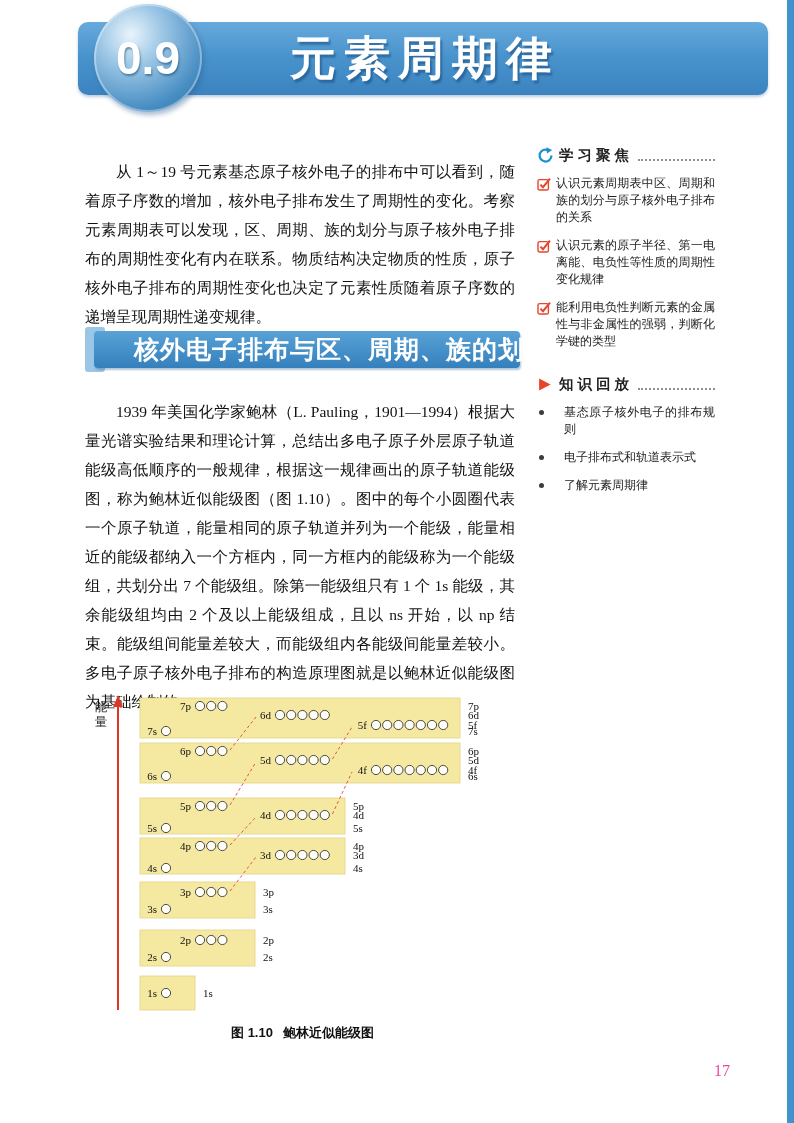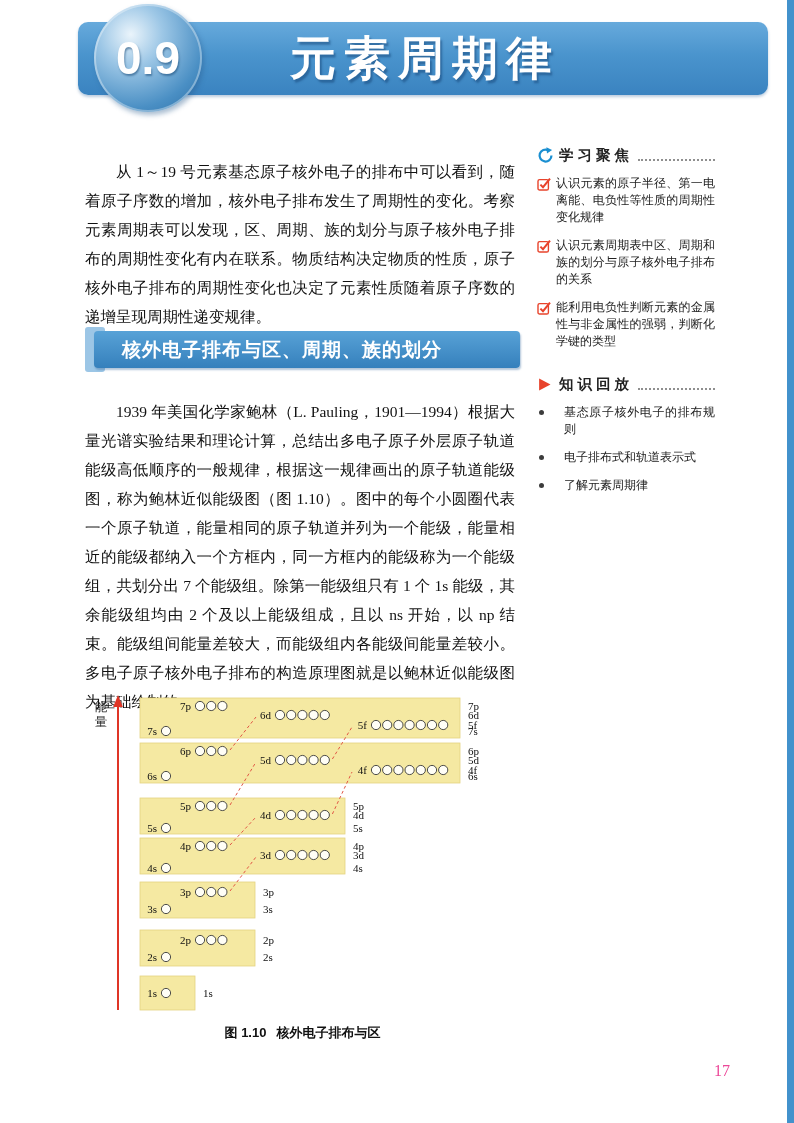--- a/index.html
+++ b/index.html
@@ -31,21 +31,21 @@
   .para-intro{top:141px;}
   .para-body{top:381px;}
 
   .section-heading{position:absolute;left:85px;top:331px;width:435px;height:37px;}
   .heading-accent{position:absolute;left:0;top:-4px;width:20px;height:45px;background:#9cc6e6;border-radius:3px;}
   .heading-box{position:absolute;left:9px;top:0;right:0;height:37px;border-radius:4px;
     background:linear-gradient(180deg,#58a2d7 0%,#3580bc 100%);
     box-shadow:1px 2px 2px rgba(60,110,160,.4);
     display:flex;align-items:center;}
   .heading-text{font-family:"Liberation Sans","DejaVu Sans",sans-serif;font-weight:bold;
-    font-size:19px;color:#ffffff;letter-spacing:1px;padding-left:28px;white-space:nowrap;}
+    font-size:25px;color:#ffffff;letter-spacing:1px;padding-left:40px;white-space:nowrap;}
 
   
   .figure-wrap{position:absolute;left:88px;top:690px;width:424px;height:332px;}
   .figure-caption{position:absolute;left:85px;top:1024px;width:435px;text-align:center;
     font-family:"Liberation Sans","DejaVu Sans",sans-serif;font-size:13px;font-weight:bold;color:#111;}
   .figure-caption .cap-num{margin-right:10px;}
 
   
   .sidebar{position:absolute;left:537px;top:146px;width:178px;
     font-family:"Liberation Sans","DejaVu Sans",sans-serif;}
@@ -197,50 +197,50 @@
       <text x="69" y="306.8" text-anchor="end" font-size="11" fill="#111" font-family="&quot;Liberation Serif&quot;,&quot;DejaVu Serif&quot;,serif">1s</text>
       <circle cx="78" cy="303" r="4.6" fill="#fffef6" stroke="#3a3a3a" stroke-width="0.9"></circle>
       <text x="115" y="306.8" font-size="11" fill="#111" font-family="&quot;Liberation Serif&quot;,&quot;DejaVu Serif&quot;,serif">1s</text>
       <line x1="30" y1="320" x2="30" y2="16" stroke="#df3526" stroke-width="2"></line>
       <polygon points="30,5 25.2,17 34.8,17" fill="#df3526"></polygon>
       <text x="13" y="21" text-anchor="middle" font-size="12.5" fill="#222" font-family="&quot;Liberation Sans&quot;,&quot;DejaVu Sans&quot;,sans-serif">能</text>
       <text x="13" y="35.5" text-anchor="middle" font-size="12.5" fill="#222" font-family="&quot;Liberation Sans&quot;,&quot;DejaVu Sans&quot;,sans-serif">量</text>
     </svg>
 </div>
 <div class="figure-caption">
-  <span class="cap-num">图 1.10</span><span>核外电子排布与区</span>
+  <span class="cap-num">图 1.10</span><span>鲍林近似能级图</span>
 </div>
 
 <div class="sidebar">
 
   <div class="sb-header">
     <span class="sb-icon">
       <svg viewBox="0 0 16 16" width="17" height="17">
         <path d="M 13.6 8 A 5.6 5.6 0 1 1 10.6 3.1" stroke="#1a8fd1" stroke-width="2.1" fill="none"></path>
         <polygon points="8.8,0.3 14.2,2.9 9.4,6.1" fill="#1a8fd1"></polygon>
       </svg>
     </span>
     <span class="sb-title">学习聚焦</span>
     <span class="dotleader"></span>
   </div>
 
   <div class="focus-item">
     <svg class="check-icon" viewBox="0 0 14 14">
       <rect x="1" y="2.6" width="10.4" height="10.4" rx="1.6" fill="#ffffff" stroke="#e8432b" stroke-width="1.4"></rect>
       <path d="M3.4 7.6 L6 10.2 L13 1.6" stroke="#e8432b" stroke-width="2" fill="none"></path>
     </svg>
-    <span class="item-text">认识元素的原子半径、第一电离能、电负性等性质的周期性变化规律</span>
+    <span class="item-text">认识元素周期表中区、周期和族的划分与原子核外电子排布的关系</span>
   </div>
 
   <div class="focus-item">
     <svg class="check-icon" viewBox="0 0 14 14">
       <rect x="1" y="2.6" width="10.4" height="10.4" rx="1.6" fill="#ffffff" stroke="#e8432b" stroke-width="1.4"></rect>
       <path d="M3.4 7.6 L6 10.2 L13 1.6" stroke="#e8432b" stroke-width="2" fill="none"></path>
     </svg>
-    <span class="item-text">认识元素周期表中区、周期和族的划分与原子核外电子排布的关系</span>
+    <span class="item-text">认识元素的原子半径、第一电离能、电负性等性质的周期性变化规律</span>
   </div>
 
   <div class="focus-item">
     <svg class="check-icon" viewBox="0 0 14 14">
       <rect x="1" y="2.6" width="10.4" height="10.4" rx="1.6" fill="#ffffff" stroke="#e8432b" stroke-width="1.4"></rect>
       <path d="M3.4 7.6 L6 10.2 L13 1.6" stroke="#e8432b" stroke-width="2" fill="none"></path>
     </svg>
     <span class="item-text">能利用电负性判断元素的金属性与非金属性的强弱，判断化学键的类型</span>
   </div>
 

